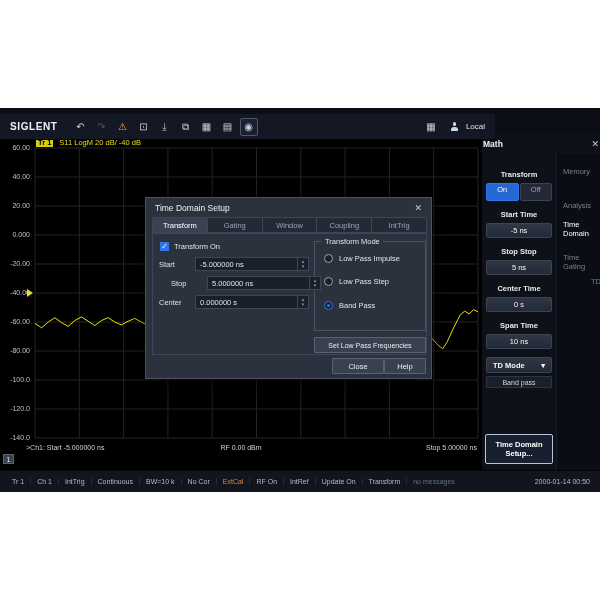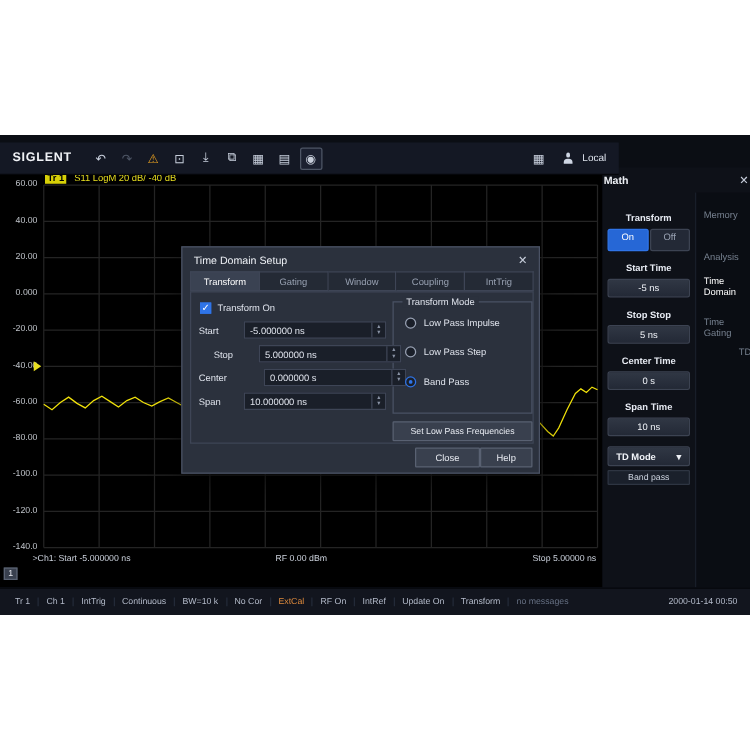--- a/index.html
+++ b/index.html
@@ -203,34 +203,24 @@
       <div class="fld-row" style="top: 78px; margin-left: 12px;">
         <span class="fld-label">Stop</span>
         <div class="fld-input">
           <span>5.000000 ns</span>
           <span class="spin">
             <i>▴</i>
             <i>▾</i>
           </span>
         </div>
       </div>
-      <div class="fld-row" style="top: 97px; gap: 16px;">
+      <div class="fld-row" style="top: 97px;">
         <span class="fld-label">Center</span>
         <div class="fld-input">
           <span>0.000000 s</span>
-          <span class="spin">
-            <i>▴</i>
-            <i>▾</i>
-          </span>
-        </div>
-      </div>
-      <div class="fld-row" style="top: 116px;">
-        <span class="fld-label">Span</span>
-        <div class="fld-input">
-          <span>10.000000 ns</span>
           <span class="spin">
             <i>▴</i>
             <i>▾</i>
           </span>
         </div>
       </div>
       <div class="radio-row" style="top: 54px;">
         <span class="radio"></span>
         <span>Low Pass Impulse</span>
       </div>
@@ -271,20 +261,21 @@
           <div class="sb-value">0 s</div>
           <div class="sb-label">Span Time</div>
           <div class="sb-value">10 ns</div>
         </div>
       <div class="td-mode">
         <span>TD Mode</span>
         <span>▾</span>
       </div>
       <div class="td-value">Band pass</div>
     </div>
+    <div class="sb-setup">Time Domain Setup...</div>
   </div>
 
   <div class="statusbar" id="statusbar">
     <span class="st-item">Tr 1</span>
       <span class="st-item">Ch 1</span>
       <span class="st-item">IntTrig</span>
       <span class="st-item">Continuous</span>
       <span class="st-item">BW=10 k</span>
       <span class="st-item">No Cor</span>
       <span class="st-item alert">ExtCal</span>

